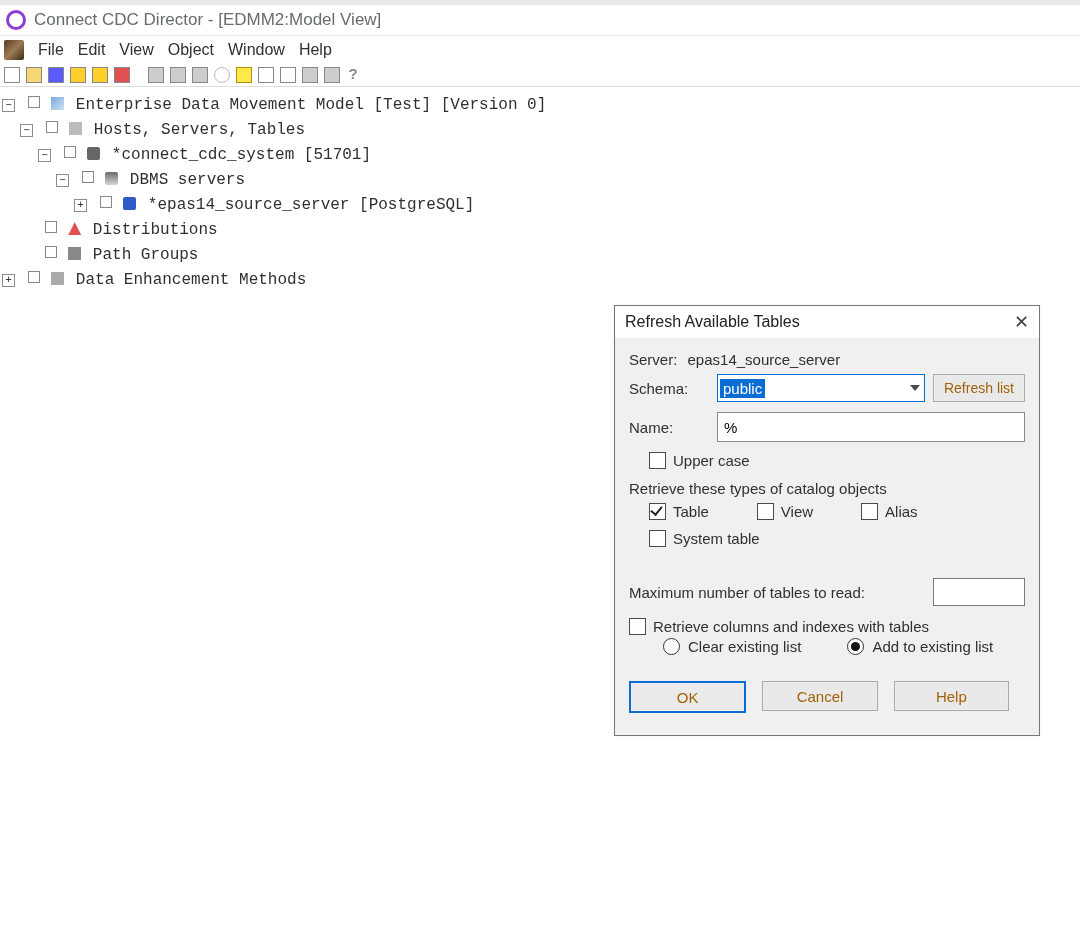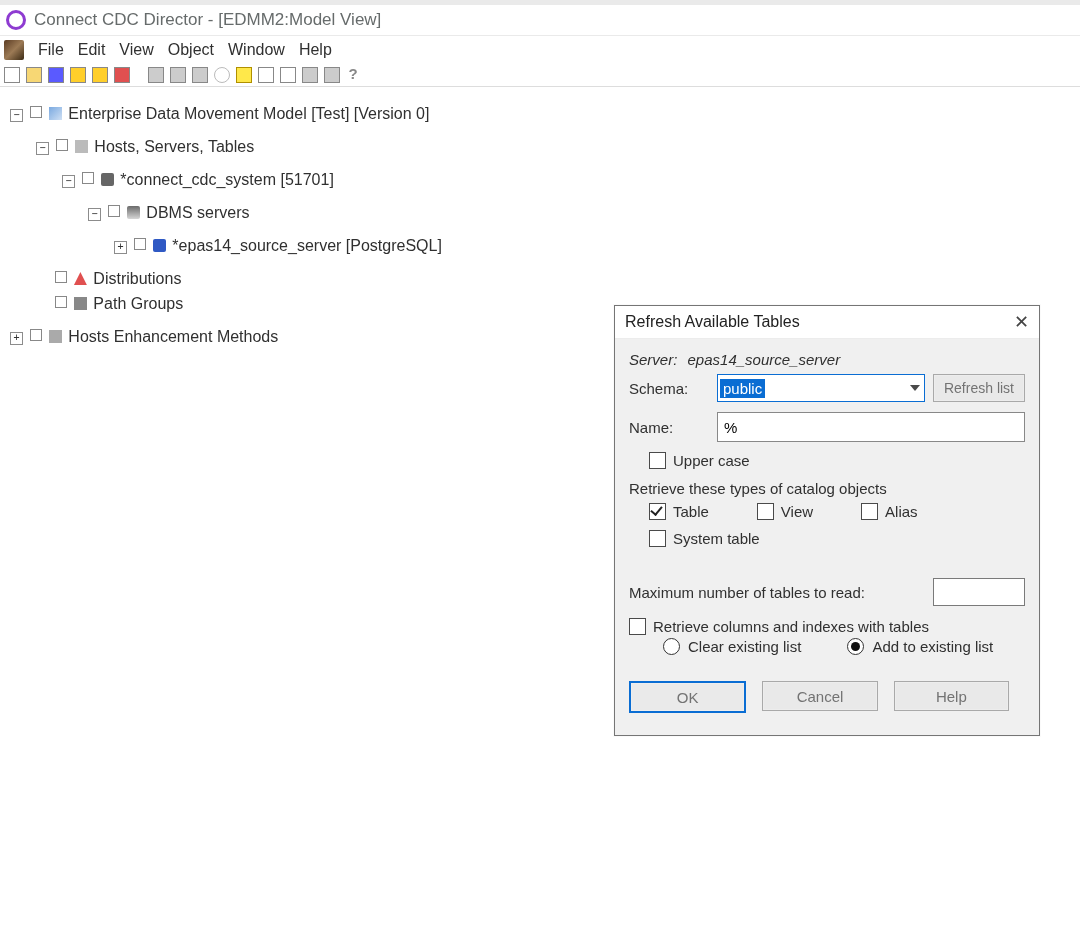--- a/index.html
+++ b/index.html
@@ -66,21 +66,21 @@
   .tbtn.circle{border-radius:50%;}
   .tbtn.clear{background:transparent;border-color:#bbb;}
 
   
   .tree{
     padding:6px 2px 0 2px;
     font-size:16px;
     line-height:25px;
     user-select:none;
   }
-  .tree ul{list-style:none;margin:8px;padding-left:0;}
+  .tree ul{list-style:none;margin:0;padding-left:0;font-family:Liberation Mono, monospace;}
   .tree ul ul{padding-left:18px;}
   .tree li{white-space:nowrap;}
   .twisty{
     display:inline-flex;align-items:center;justify-content:center;
     width:11px;height:11px;border:1px solid #8c8c8c;background:#fff;
     font-size:10px;line-height:10px;color:#333;margin-right:3px;
     vertical-align:1px;
     font-family:Consolas,monospace;
   }
   .twisty.plus::before{content:"+";}
@@ -111,42 +111,42 @@
     display:flex;align-items:center;justify-content:space-between;
     background:#fff;height:32px;padding:0 10px;
     font-size:16px;color:#222;
   }
   .dlg-close{font-size:18px;font-weight:300;line-height:1;cursor:default;color:#444;}
   .dlg-body{
     padding:12px 14px 6px 14px;
     background:var(--panel);
     border-top:1px solid #ececec;
   }
-  .server-line{margin-bottom:6px;font-style:italic;}
+  .server-line{margin-bottom:6px;}
   .server-line .lbl{margin-right:6px;}
   .instructions{font-size:14.5px;color:#1a1a1a;line-height:1.35;margin-bottom:60px;}
 
   .form-row{display:flex;align-items:center;margin-bottom:10px;gap:8px;}
   .form-row .lbl{width:80px;}
   .schema-combo{
     flex:1;display:flex;align-items:center;height:26px;
     border:1px solid var(--blue-border);background:#fff;position:relative;
   }
   .schema-combo .sel{
     display:inline-block;background:var(--selection);color:#fff;
     padding:1px 3px;margin:2px 2px;font-size:15px;
   }
   .schema-combo .caret{
     position:absolute;right:4px;top:50%;transform:translateY(-50%);
     width:0;height:0;border-left:5px solid transparent;border-right:5px solid transparent;
     border-top:6px solid #4a4a4a;
   }
   .btn{
     height:26px;padding:0 12px;border:1px solid #a9a9a9;background:#e9e9e9;
-    font-size:14px;color:#737373;display:flex;align-items:center;justify-content:center;
+    font-size:14px;color:#a16207;display:flex;align-items:center;justify-content:center;
     box-shadow:inset 0 0 0 1px #fff3;
     cursor:default;
   }
   .refresh-btn{height:26px;padding:0 10px;}
 
   .name-input{
     flex:1;border:1px solid #888;background:#fff;height:24px;padding:2px 6px;font-size:15px;
   }
 
   .checkbox{display:inline-flex;align-items:flex-end;gap:7px;font-size:15px;}
@@ -269,21 +269,21 @@
         <span class="ck"></span>
         <span class="nodeicon ni-path"></span>
         <span>Path Groups</span>
       </li>
     </ul>
   </li>
   <li>
     <span class="twisty plus"></span>
     <span class="ck"></span>
     <span class="nodeicon ni-enh"></span>
-    <span>Hosts Enhancement Methods</span>
+    <span>Data Enhancement Methods</span>
   </li>
 </ul>
 </div>
 
 <div class="dialog">
   <div class="dlg-title">
     <span>Refresh Available Tables</span>
     <span class="dlg-close">✕</span>
   </div>
   <div class="dlg-body">

